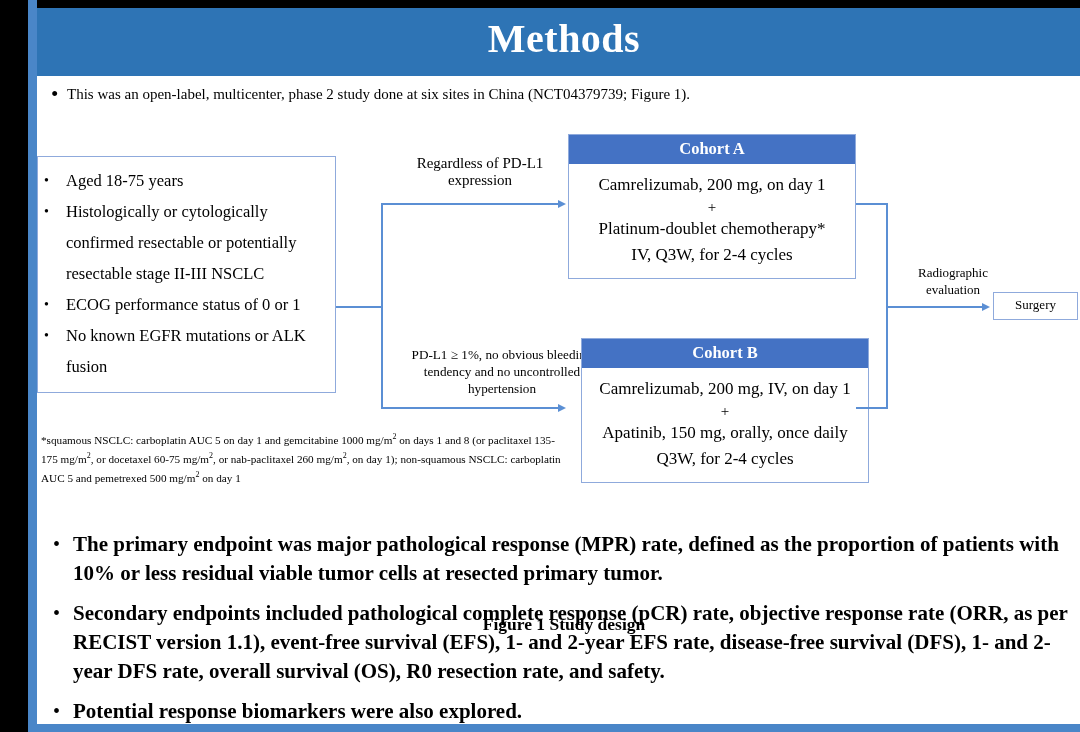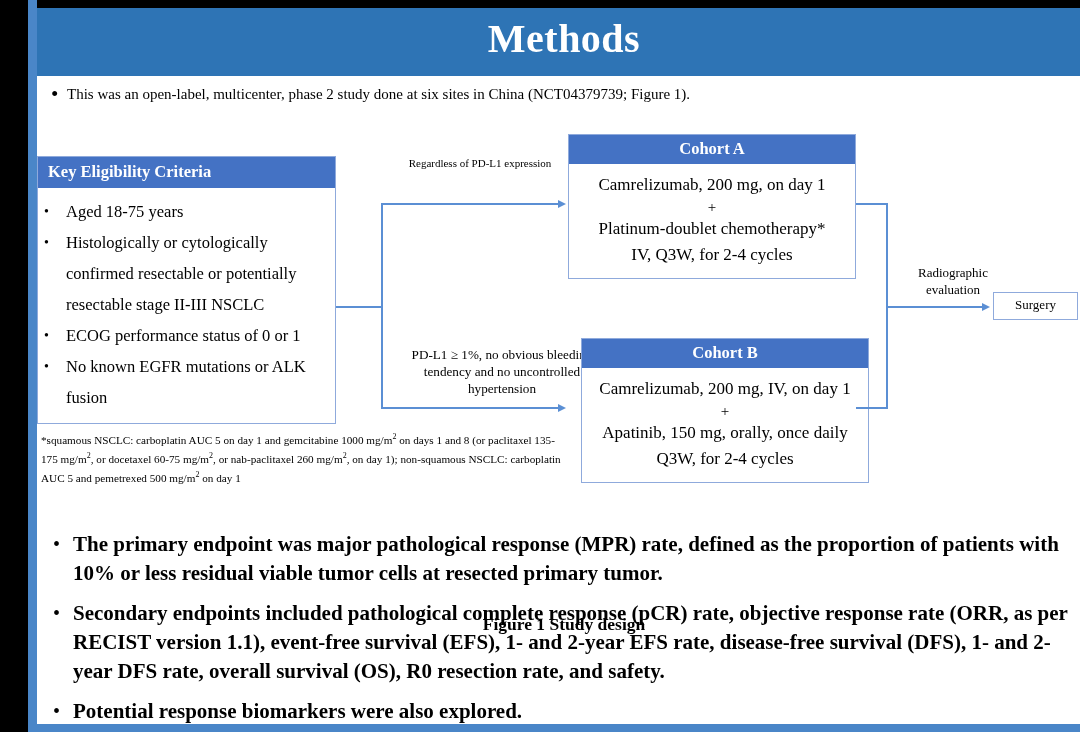--- a/index.html
+++ b/index.html
@@ -183,21 +183,21 @@
   }
 
   
   .conn-label {
     position: absolute;
     text-align: center;
     color: #000;
   }
   #label-regardless {
     left: 356px; top: 39px; width: 174px;
-    font-size: 11px; line-height: 17px;
+    font-size: 15px; line-height: 17px;
   }
   #label-pdl1 {
     left: 346px; top: 230px; width: 190px;
     font-size: 13.2px; line-height: 17px; padding-left: 24px;
   }
   #label-radio {
     left: 861px; top: 148px; width: 110px;
     font-size: 13px; line-height: 17px;
     text-align: center;
   }
@@ -267,21 +267,20 @@
     </div>
 
     <div class="top-bullet">
       <div class="bullet-dot">•</div>
       <div class="bullet-body">This was an open-label, multicenter, phase 2 study done at six sites in China (NCT04379739; Figure 1).</div>
     </div>
 
     <div class="figure">
 
       <div class="elig-box">
-        <div class="elig-head">Key  Eligibility Criteria</div>
         <div class="elig-list">
           <div class="elig-item">
             <span class="d">•</span>
             <span class="t">Aged 18-75 years</span>
           </div>
           <div class="elig-item">
             <span class="d">•</span>
             <span class="t">Histologically or cytologically confirmed resectable or potentially resectable stage II-III  NSCLC</span>
           </div>
           <div class="elig-item">

